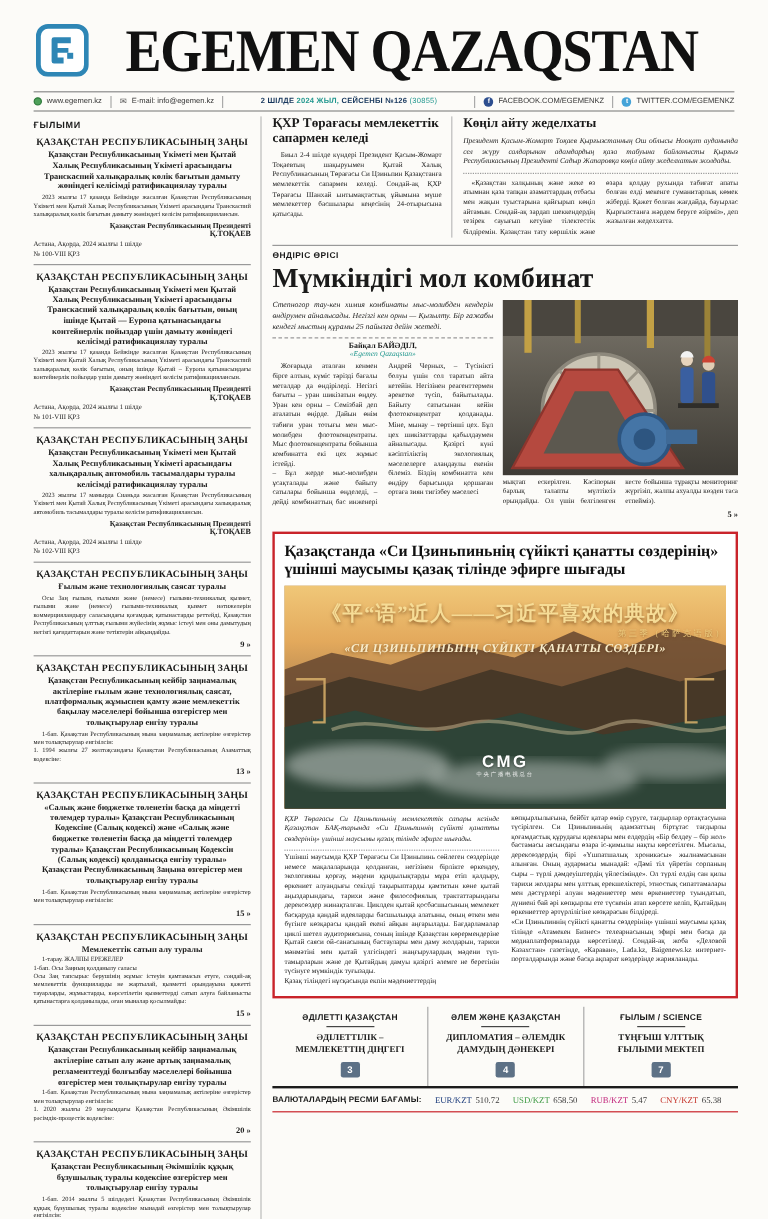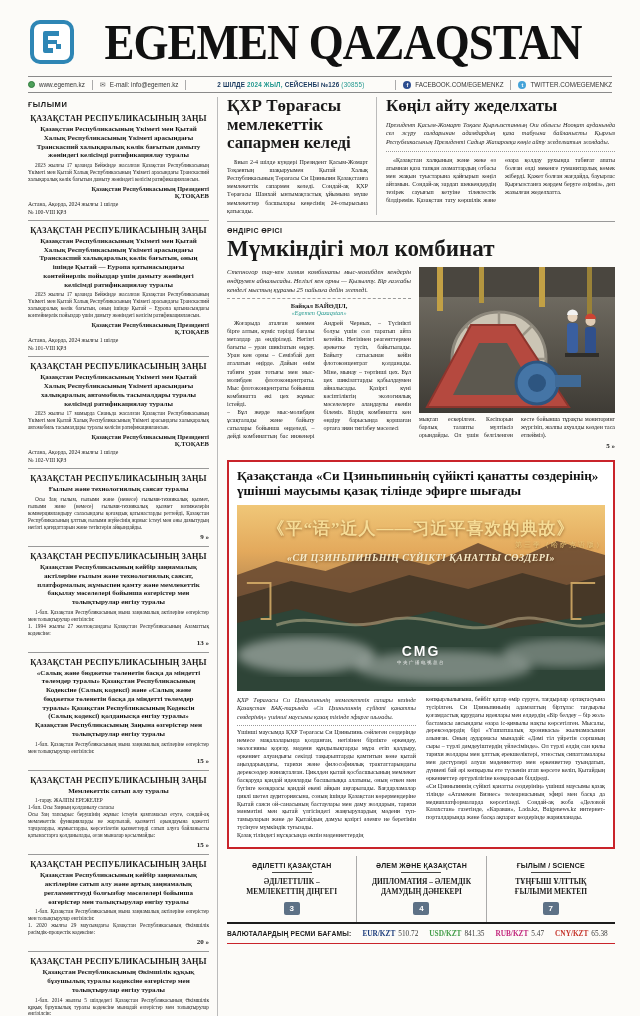--- a/index.html
+++ b/index.html
@@ -34,21 +34,21 @@
   .law-b { font-size:5.3px; line-height:1.32; text-align:justify; color:#222; text-indent:7px; }
   .law-s { text-align:right; font-weight:bold; font-size:6.3px; margin-top:2px; }
   .law-s2 { text-align:right; font-weight:bold; font-size:6.6px; }
   .law-m { font-size:5.7px; margin-top:2px; color:#222; }
   .law-p { text-align:right; font-weight:bold; font-size:7px; margin-top:2px; cursor:pointer; }
   .prewrap { white-space:pre-line; }
 
   
   .toprow { display:grid; grid-template-columns:150px 1fr; gap:9px; padding-bottom:6px; border-bottom:1px solid #999; }
   .xiv { border-right:1px solid #bbb; padding-right:8px; }
-  .h-big { font-size:17px; font-weight:bold; line-height:1.1; margin-bottom:5px; }
+  .h-big { font-size:11px; font-weight:bold; line-height:1.1; margin-bottom:5px; }
   .body-sm { font-size:6px; line-height:1.35; text-align:justify; text-indent:7px; }
   .lede { font-style:italic; font-size:6.2px; line-height:1.4; text-align:justify; color:#222;
           border-bottom:1px dotted #999; padding-bottom:4px; margin-bottom:4px; }
   .cols2 { columns:2; column-gap:9px; }
 
   
   .ondiris { font-family:"Liberation Sans", sans-serif; font-weight:bold; font-size:7px; letter-spacing:.4px; margin:5px 0 2px; }
   .komb-h { font-size:23px; font-weight:bold; margin:0 0 5px; }
   .komb { display:grid; grid-template-columns:1fr 196px; gap:8px; padding-bottom:4px; }
   .komb-lede { font-style:italic; font-size:6.5px; line-height:1.4; text-align:justify;
@@ -79,21 +79,21 @@
   .teaser { text-align:center; padding:6px 10px 7px; cursor:pointer; }
   .teaser + .teaser { border-left:1px solid #aaa; }
   .t-sec { font-family:"Liberation Sans", sans-serif; font-weight:bold; font-size:7px; letter-spacing:.2px; }
   .t-sec::after { content:""; display:block; width:40px; height:1px; background:#444; margin:3px auto 0; }
   .t-title { font-weight:bold; font-size:7.4px; line-height:1.3; margin-top:4px; }
   .t-badge { width:16px; height:13px; background:#5d7186; color:#fff; font-family:"Liberation Sans", sans-serif;
              font-weight:bold; font-size:8px; line-height:13px; margin:6px auto 0; border-radius:2px; }
   .curbar { display:flex; align-items:center; gap:11px; border-bottom:1.5px solid #c9242b; padding:5px 2px 5px 0; }
   .cur-label { font-family:"Liberation Sans", sans-serif; font-weight:bold; font-size:6.7px; letter-spacing:.2px; }
   .rate { display:flex; gap:3px; align-items:baseline; }
-  .pair { font-weight:bold; font-size:7.3px; }
+  .pair { font-weight:normal; font-size:7.3px; }
   .val { font-size:7.3px; color:#3a3a3a; }
 </style>
 </head>
 <body>
 
 <div class="page">
 
   <div class="header">
     <div class="logo">
       <svg viewBox="0 0 44 44" width="44" height="44">
@@ -359,21 +359,21 @@
       <div class="curbar">
         <span class="cur-label">ВАЛЮТАЛАРДЫҢ РЕСМИ БАҒАМЫ:</span>
 
           <span class="rate">
             <span class="pair" style="color: rgb(29, 61, 124);">EUR/KZT</span>
             <span class="val">510.72</span>
           </span>
 
           <span class="rate">
             <span class="pair" style="color: rgb(63, 155, 69);">USD/KZT</span>
-            <span class="val">841.35</span>
+            <span class="val">658.50</span>
           </span>
 
           <span class="rate">
             <span class="pair" style="color: rgb(194, 38, 124);">RUB/KZT</span>
             <span class="val">5.47</span>
           </span>
 
           <span class="rate">
             <span class="pair" style="color: rgb(197, 53, 44);">CNY/KZT</span>
             <span class="val">65.38</span>

